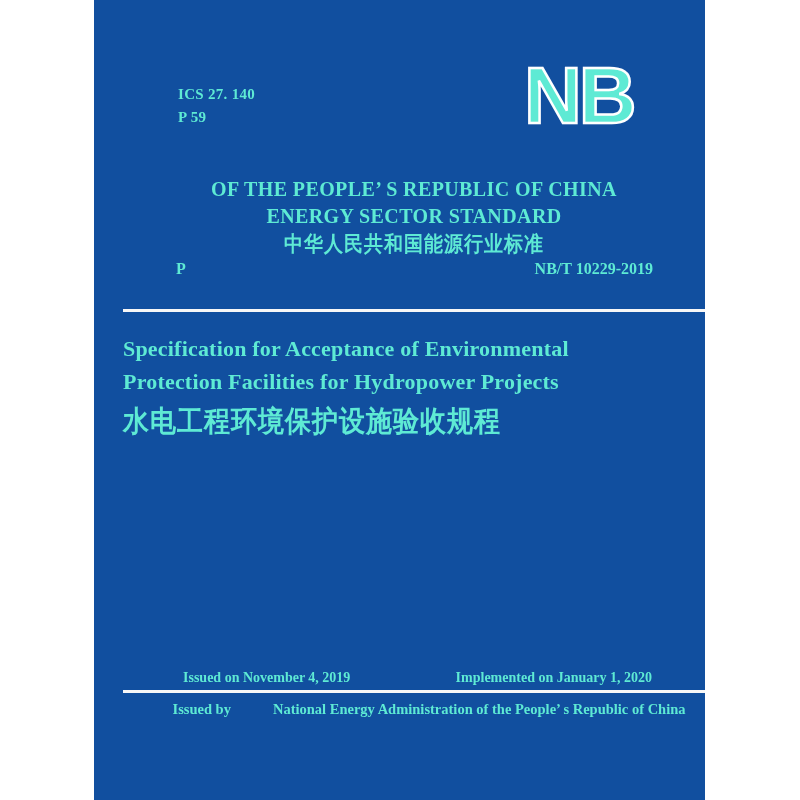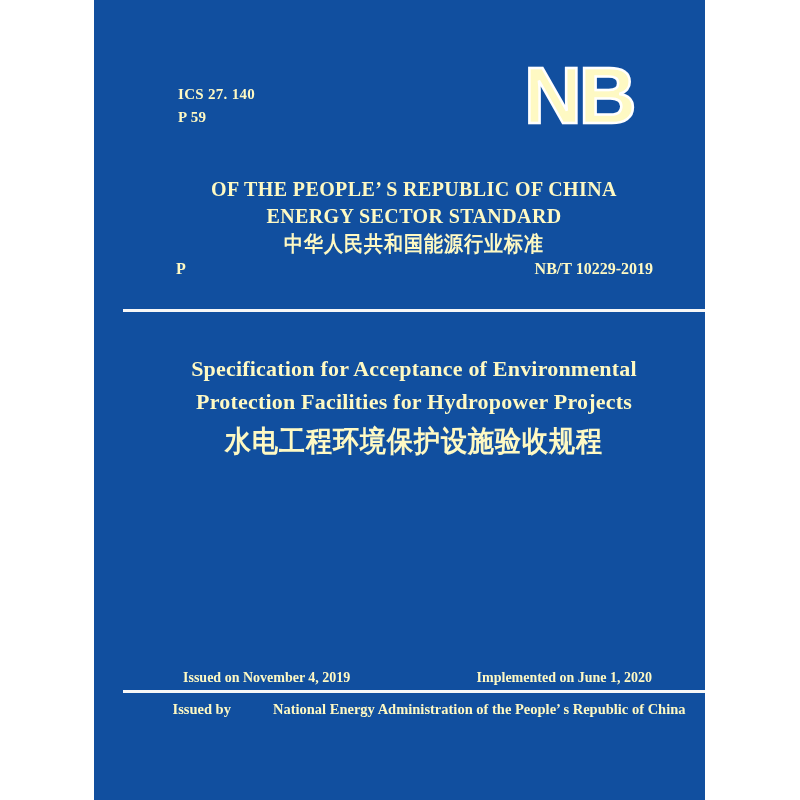--- a/index.html
+++ b/index.html
@@ -17,21 +17,21 @@
     height: 800px;
     background: #ffffff;
   }
   .cover {
     position: absolute;
     left: 94px;
     top: 0;
     width: 611px;
     height: 800px;
     background: #114F9F;
-    color: #fef9c3;
+    color: #5eead4;
   }
   
   .inner {
     position: absolute;
     left: 29px;
     right: 0;
   }
   .ics-block {
     position: absolute;
     left: 84px;
@@ -79,22 +79,21 @@
     font-weight: bold;
     line-height: 22px;
   }
   .rule {
     height: 3px;
     background: #f7f7f7;
   }
   .rule-top { top: 309px; }
   .rule-bottom { top: 690px; }
   .title-block {
-    top: 352px;
-    text-align: center;
+    top: 332px;
     font-weight: bold;
   }
   .title-block .en {
     font-size: 22px;
     line-height: 33px;
     letter-spacing: 0.2px;
   }
   .title-block .zh {
     font-size: 26px;
     line-height: 34px;
@@ -152,21 +151,21 @@
     <div class="inner rule rule-top"></div>
 
     <div class="inner title-block">
       <div class="en">Specification for Acceptance of Environmental</div>
       <div class="en">Protection Facilities for Hydropower Projects</div>
       <div class="zh">水电工程环境保护设施验收规程</div>
     </div>
 
     <div class="inner date-row">
       <span>Issued on November 4, 2019</span>
-      <span>Implemented on June 1, 2020</span>
+      <span>Implemented on January 1, 2020</span>
     </div>
 
     <div class="inner rule rule-bottom"></div>
 
     <div class="inner issued-by-row">
       <span>Issued by</span>
       <span>National Energy Administration of the People’ s Republic of China</span>
     </div>
 
   </div>

